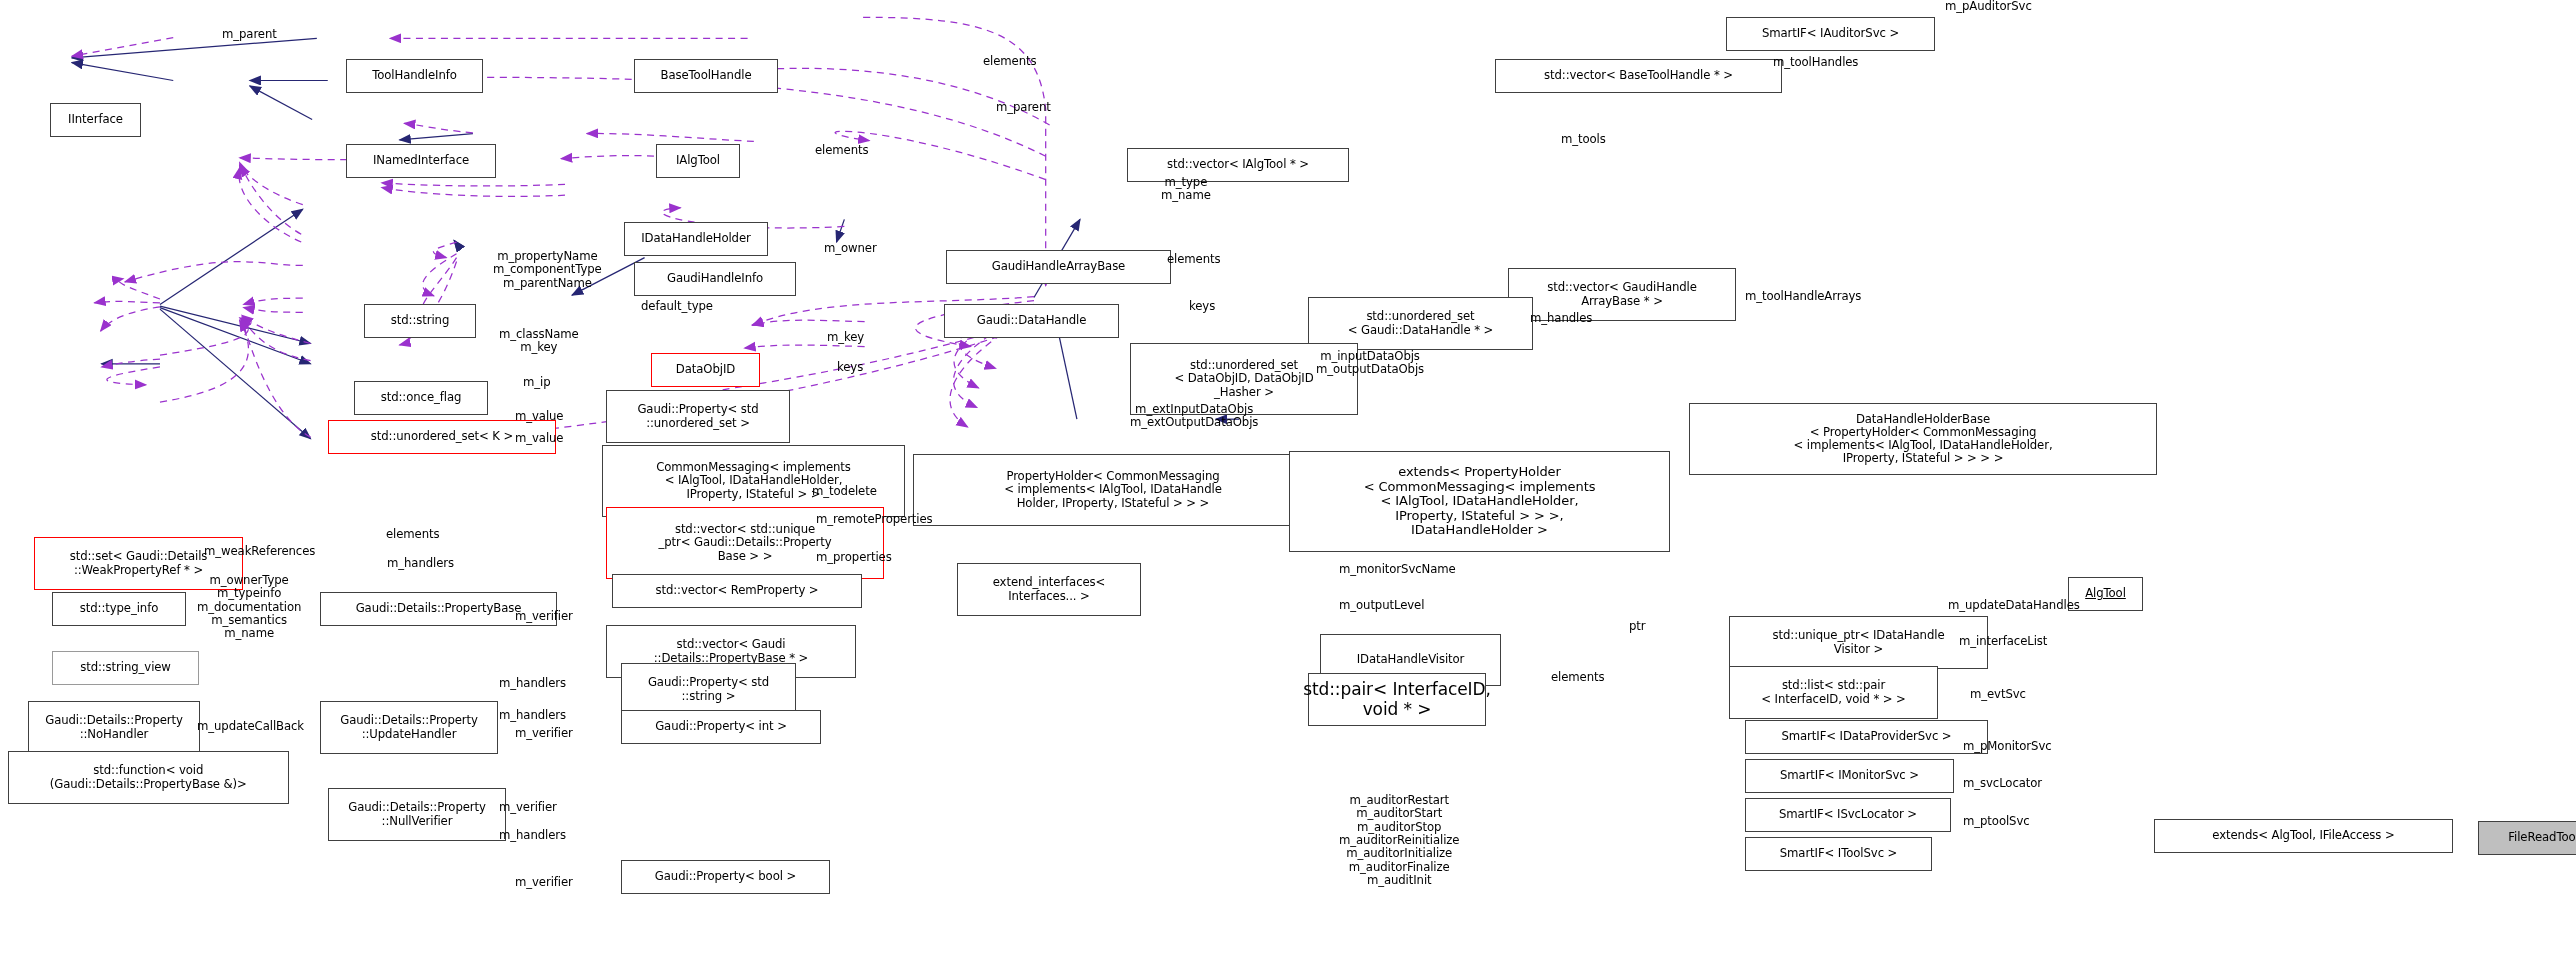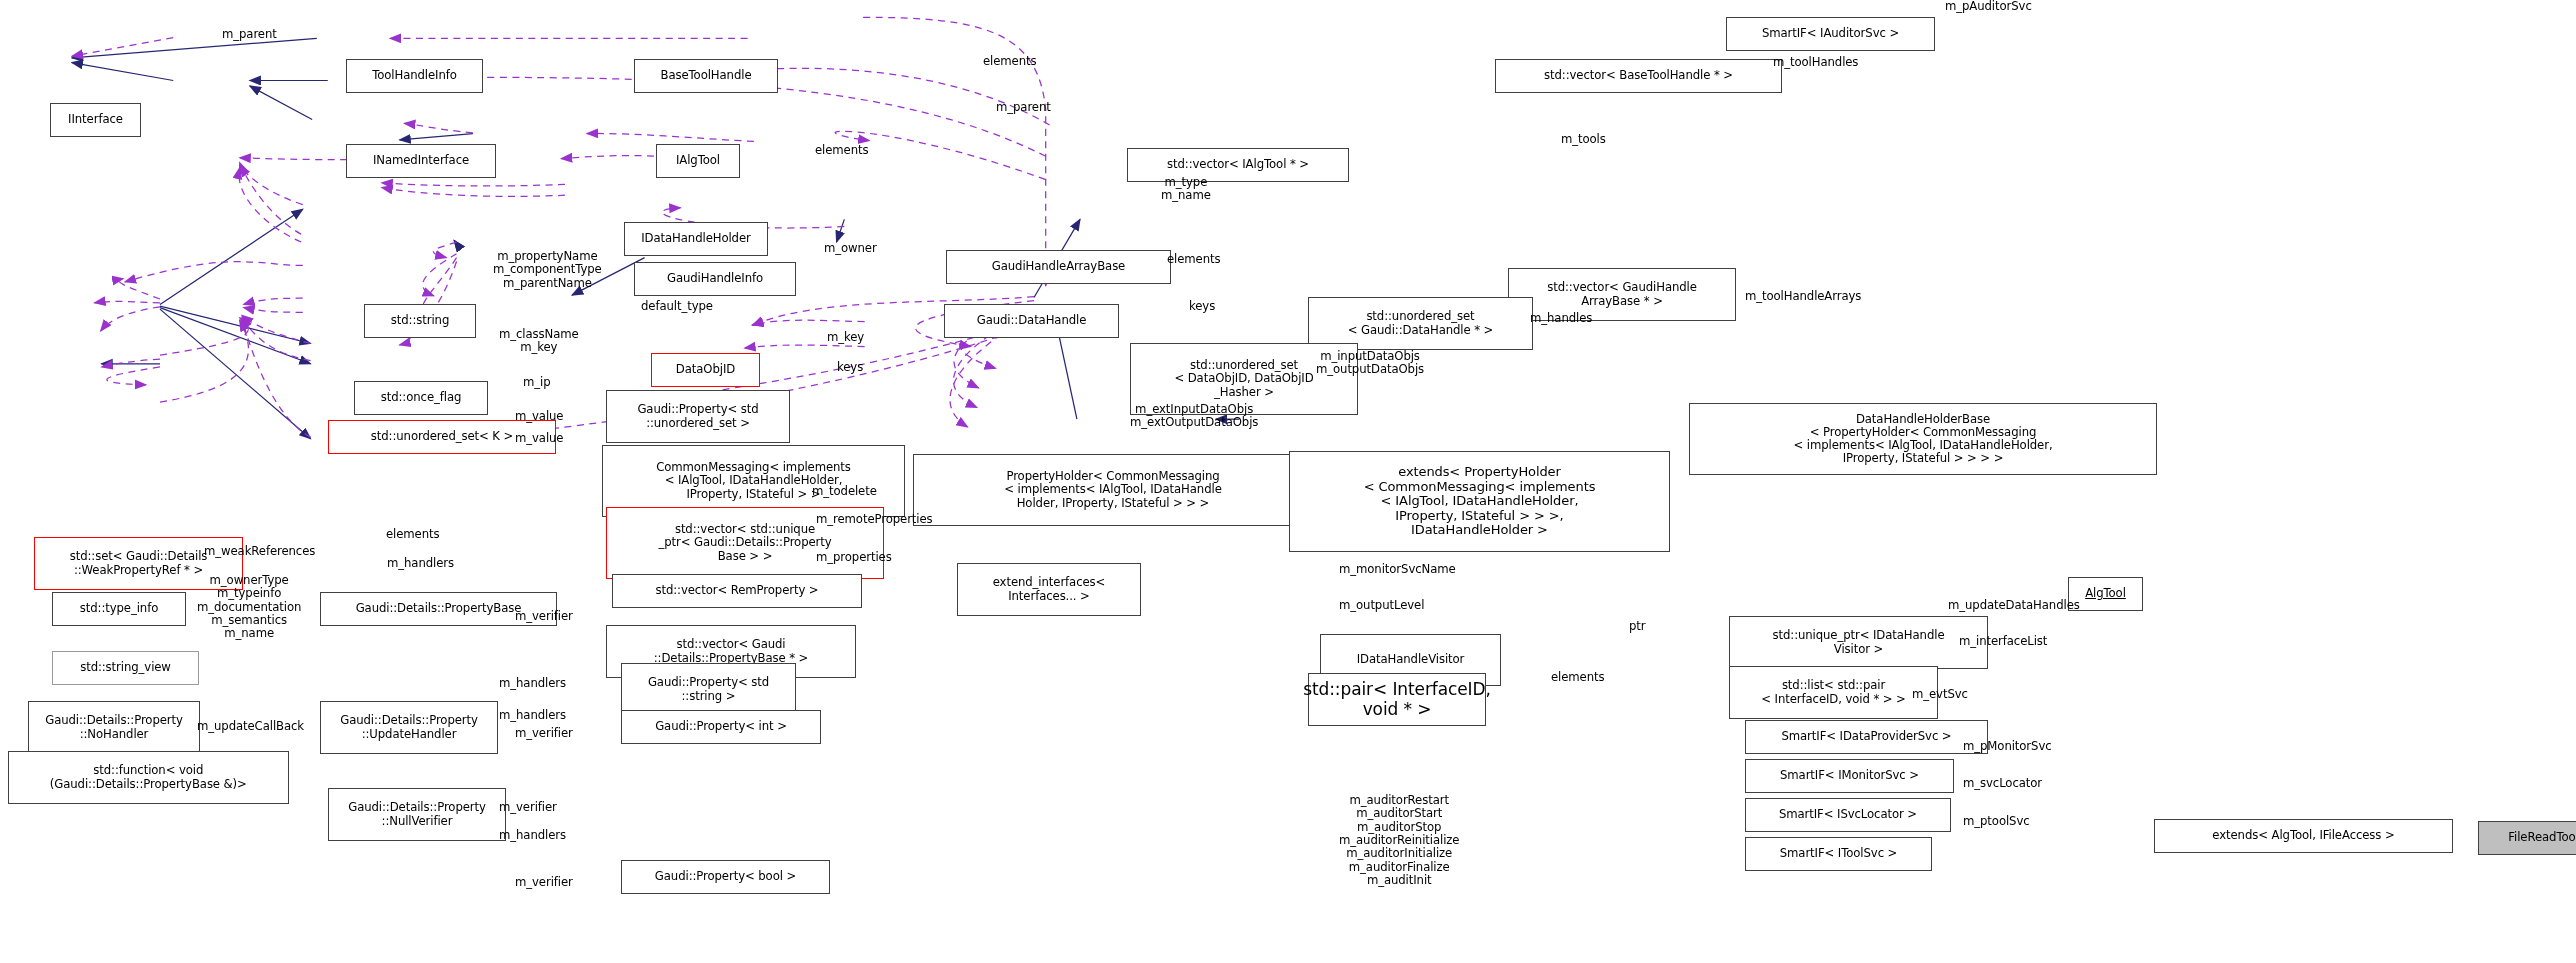--- a/index.html
+++ b/index.html
@@ -265,21 +265,21 @@
 m_semantics
 m_name</div>
       <div class="edge-label" style="left: 1339px; top: 563px;">m_monitorSvcName</div>
       <div class="edge-label" style="left: 1948px; top: 599px;">m_updateDataHandles</div>
       <div class="edge-label" style="left: 1339px; top: 599px;">m_outputLevel</div>
       <div class="edge-label" style="left: 515px; top: 610px;">m_verifier</div>
       <div class="edge-label" style="left: 1629px; top: 620px;">ptr</div>
       <div class="edge-label" style="left: 1959px; top: 635px;">m_interfaceList</div>
       <div class="edge-label" style="left: 1551px; top: 671px;">elements</div>
       <div class="edge-label" style="left: 499px; top: 677px;">m_handlers</div>
-      <div class="edge-label" style="left: 1912px; top: 688px;">m_evtSvc</div>
+      <div class="edge-label" style="left: 1970px; top: 688px;">m_evtSvc</div>
       <div class="edge-label" style="left: 197px; top: 720px;">m_updateCallBack</div>
       <div class="edge-label" style="left: 499px; top: 709px;">m_handlers</div>
       <div class="edge-label" style="left: 515px; top: 727px;">m_verifier</div>
       <div class="edge-label" style="left: 1963px; top: 740px;">m_pMonitorSvc</div>
       <div class="edge-label" style="left: 1963px; top: 777px;">m_svcLocator</div>
       <div class="edge-label" style="left: 1339px; top: 794px;">m_auditorRestart
 m_auditorStart
 m_auditorStop
 m_auditorReinitialize
 m_auditorInitialize

